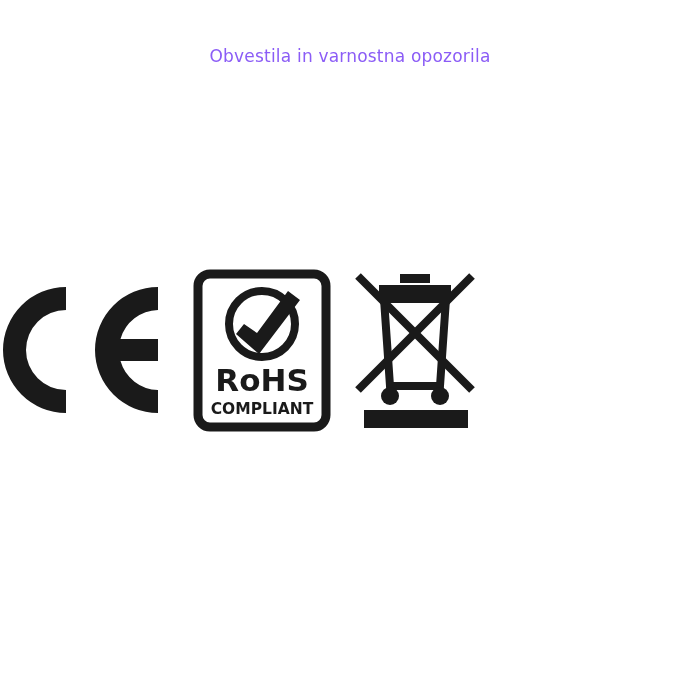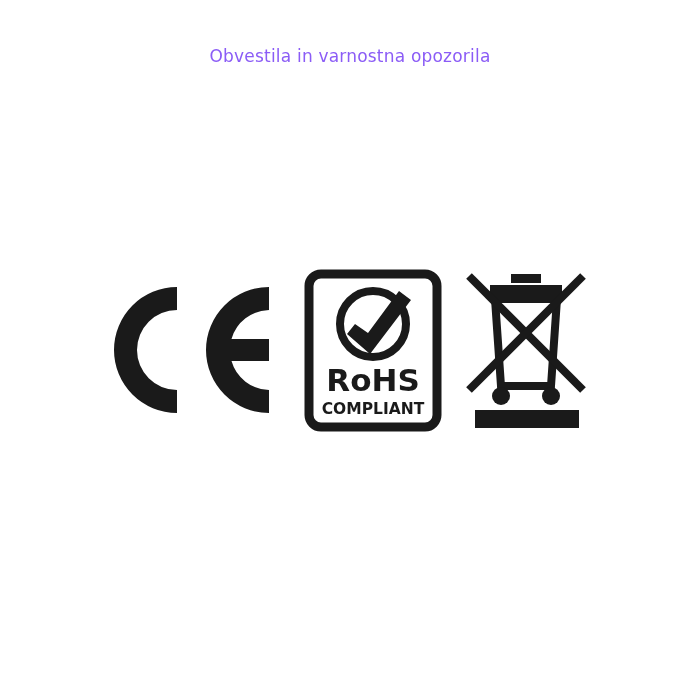--- a/index.html
+++ b/index.html
@@ -27,21 +27,21 @@
     letter-spacing: 0.2px;
     margin-top: 20px;
   }
   .marks-row {
     position: absolute;
     top: 255px;
     left: 0;
     width: 700px;
     height: 190px;
     display: flex;
-    justify-content: center;
+    justify-content: flex-start;
     align-items: center;
     gap: 22px;
   }
   .mark {
     display: block;
   }
   .ce-mark { width: 170px; height: 150px; }
   .rohs-mark { width: 140px; height: 165px; }
   .weee-mark { width: 125px; height: 165px; }
 </style>

